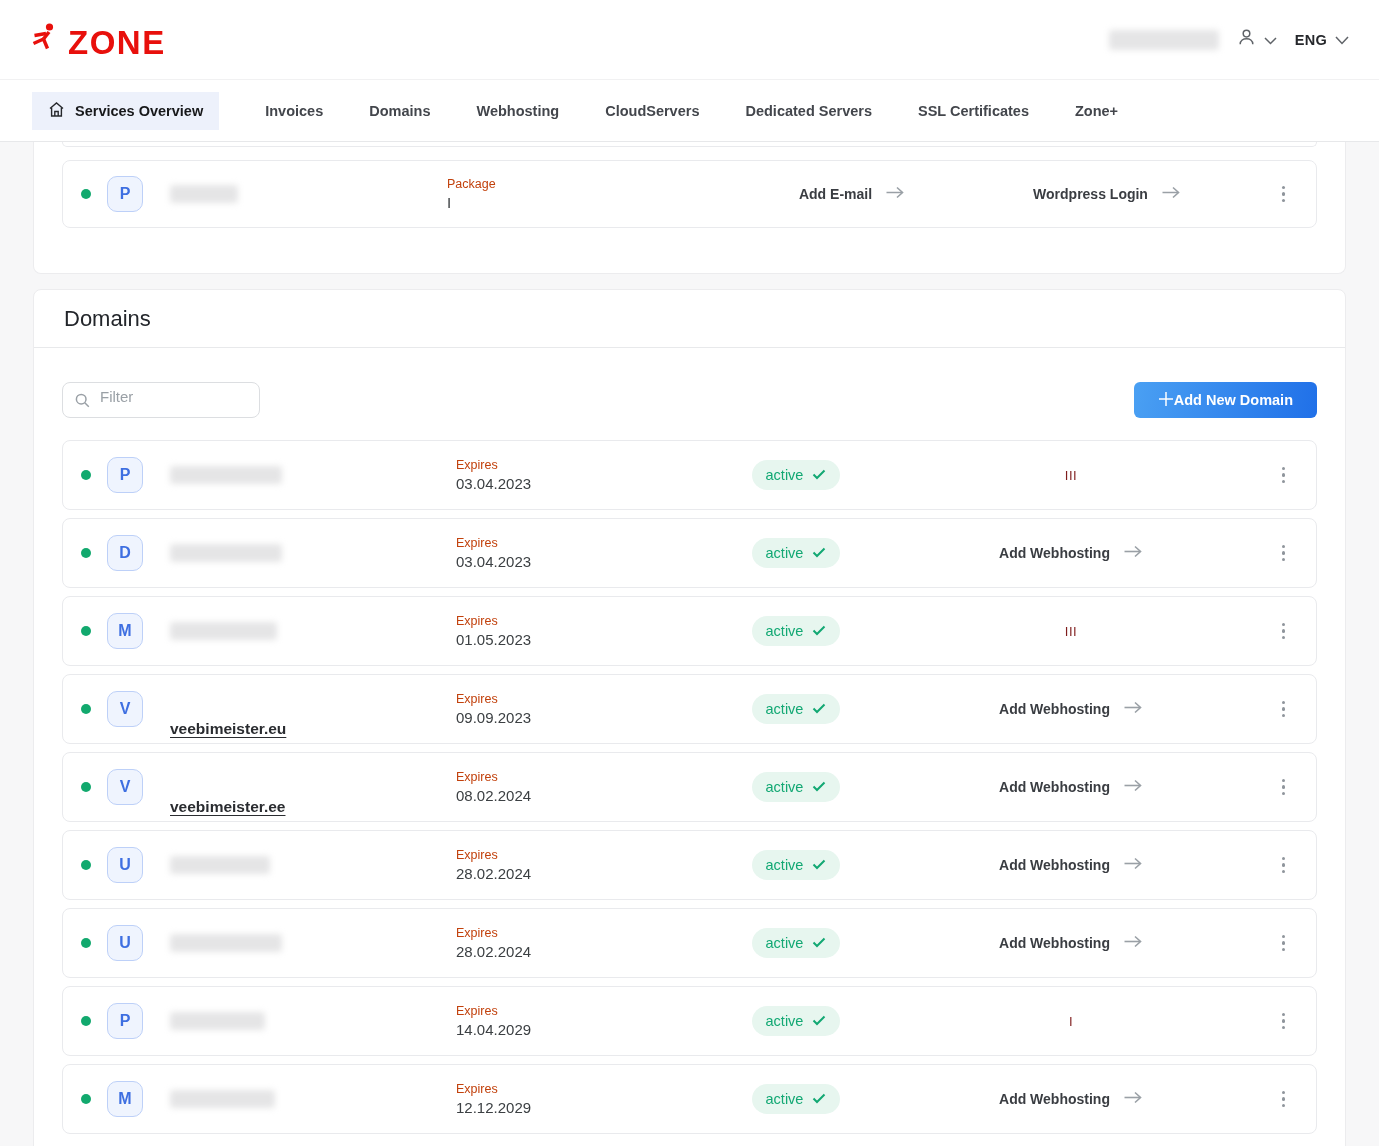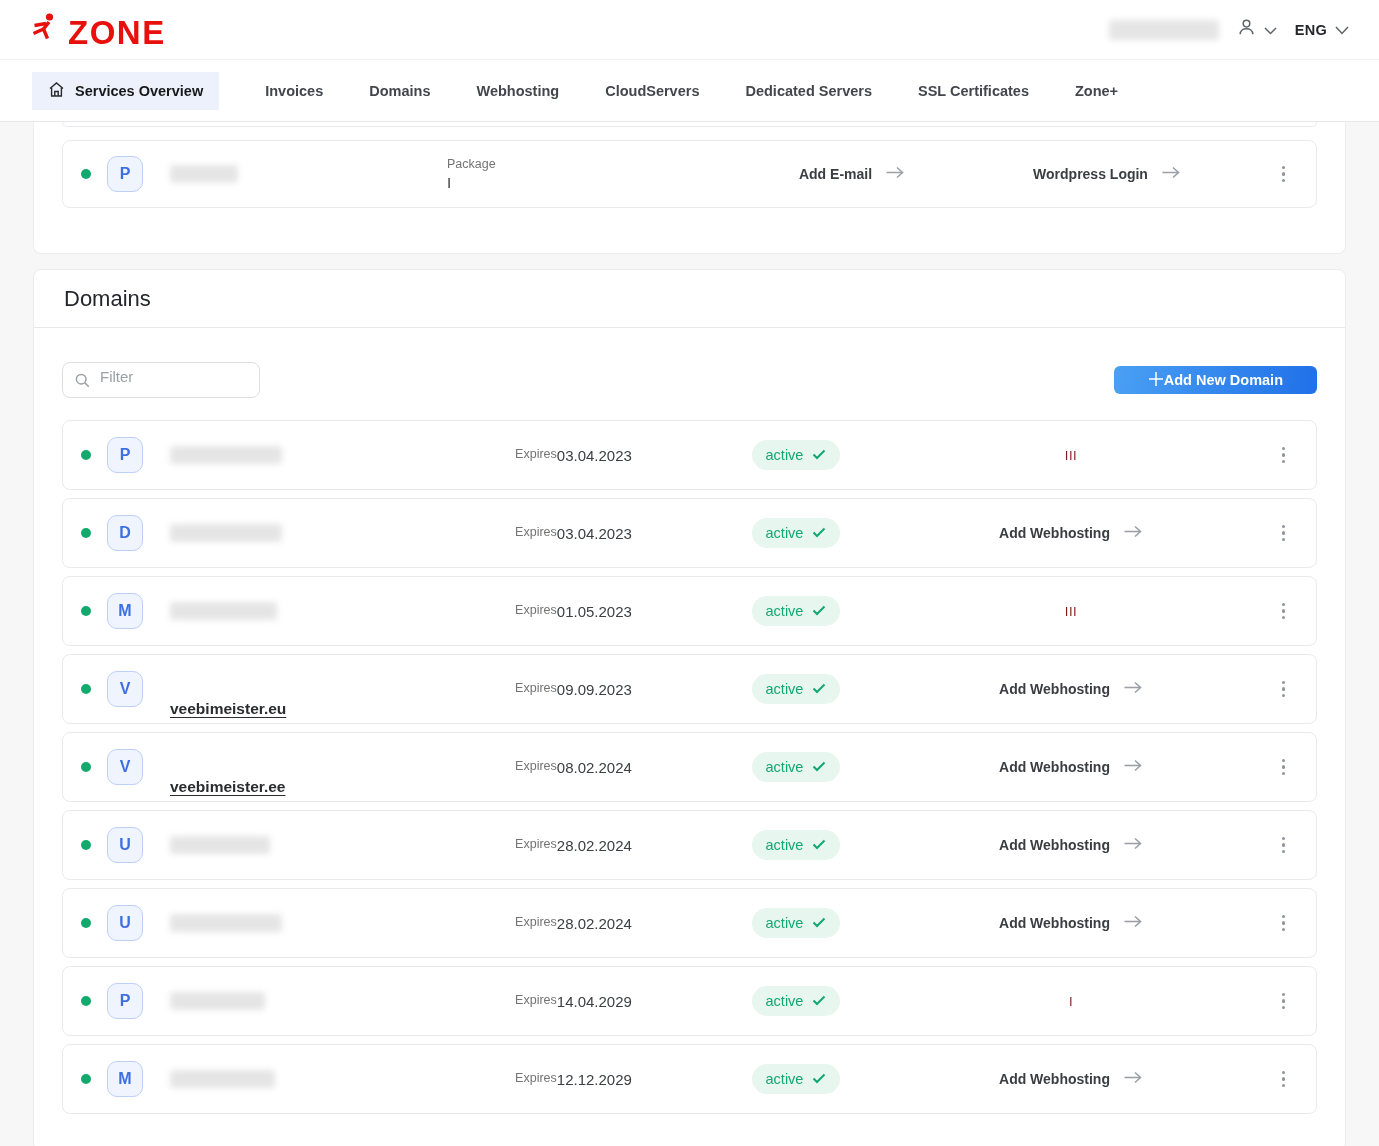--- a/index.html
+++ b/index.html
@@ -1,20 +1,20 @@
 <!DOCTYPE html>
 <html><head>
 <meta charset="utf-8">
 <style>
   * { margin:0; padding:0; box-sizing:border-box; }
   html,body { width:1379px; height:1146px; overflow:hidden; }
   body { background:#f7f7f8; font-family:"Liberation Sans", sans-serif; color:#3c4043; }
 
   
-  .header { height:60px; background:#fff; border-bottom:1px solid #f1f1f2; display:flex; align-items:center; justify-content:space-between; padding:0 30px; }
+  .header { height:80px; background:#fff; border-bottom:1px solid #f1f1f2; display:flex; align-items:center; justify-content:space-between; padding:0 30px; }
   .logo { display:flex; align-items:flex-end; gap:8px; }
   .logo-word { color:#e8100c; font-size:33px; font-weight:bold; letter-spacing:1.5px; text-transform:uppercase; line-height:0.85; }
   .hdr-right { display:flex; align-items:center; gap:18px; }
   .blob { display:inline-block; height:18px; border-radius:3px; background:#e5e5e6; filter:blur(3px); }
   .hdr-blob { width:110px; height:20px; }
   .icon-btn { display:flex; align-items:center; gap:8px; cursor:pointer; }
   .lang { font-size:14.5px; font-weight:bold; color:#26282c; letter-spacing:0.3px; }
 
   
   .nav { height:62px; background:#fff; border-bottom:1px solid #e7e8ea; display:flex; align-items:center; padding:0 32px; }
@@ -28,43 +28,43 @@
   .card { background:#fff; border:1px solid #ececee; border-radius:8px; }
   .card-top { border-top:none; border-radius:0 0 8px 8px; height:132px; overflow:hidden; }
   .cut-row { height:5px; margin:0 28px; border:1px solid #e9eaed; border-top:none; border-radius:0 0 8px 8px; }
 
   .svc-row { margin:13px 28px 0; height:68px; border:1px solid #e9eaed; border-radius:8px;
              display:grid; grid-template-columns:44px 50px 290px 250px 310px 200px 1fr; align-items:center; }
   .dot { width:10px; height:10px; border-radius:50%; background:#12a96e; margin-left:18px; }
   .avatar { width:36px; height:36px; border-radius:10px; background:#eff4fe; border:1px solid #bdd0f8;
             color:#3e6fe1; font-size:16px; font-weight:bold; display:flex; align-items:center; justify-content:center; }
   .name-col { padding-left:13px; display:flex; align-items:center; }
-  .mini-label { font-size:12.5px; color:#737373; margin-bottom:3px; }
+  .mini-label { font-size:12.5px; color:#c2410c; margin-bottom:3px; }
   .mini-value { font-size:15px; color:#3c4043; }
   .row-action { display:flex; align-items:center; justify-content:center; gap:13px; font-size:14px; font-weight:bold; color:#3a3d42; cursor:pointer; white-space:nowrap; }
   .kebab-col { justify-self:end; padding-right:26px; }
   .kebab { display:flex; flex-direction:column; gap:3px; padding:4px 5px; cursor:pointer; }
   .kebab i { width:3.5px; height:3.5px; border-radius:50%; background:#8f959c; }
 
   
   .card-domains { margin-top:15px; border-radius:8px; }
   .card-title { font-size:22px; font-weight:500; color:#23262b; padding:16px 30px 15px; }
   .card-divider { border-bottom:1px solid #e8e9eb; }
   .card-body { padding:34px 28px 28px; }
   .toolbar { display:flex; align-items:center; justify-content:space-between; margin-bottom:22px; }
   .filter-wrap { position:relative; }
   .filter-input { width:198px; height:36px; border:1px solid #dcdee1; border-radius:8px; padding:0 12px 7px 37px; font-size:15px; color:#202124; font-family:"Liberation Sans", sans-serif; outline:none; }
   .filter-input::placeholder { color:#9aa0a6; }
   .filter-wrap svg { position:absolute; left:12px; top:10px; }
-  .btn-primary { height:28px; border:none; border-radius:6px; padding:0 34px; display:flex; align-items:center; 
+  .btn-primary { height:36px; border:none; border-radius:6px; padding:0 24px; display:flex; align-items:center; 
                  background:linear-gradient(100deg,#4aa0f3 0%, #2070e8 100%); color:#fff; font-size:14.5px; font-weight:bold; cursor:pointer; font-family:"Liberation Sans", sans-serif; }
 
   .drow { height:70px; border:1px solid #e9eaed; border-radius:8px; margin-bottom:8px;
           display:grid; grid-template-columns:44px 50px 299px 235px 210px 340px 1fr; align-items:center; }
-  .expires-col { display:flex; flex-direction:row; justify-content:center; }
+  .expires-col { display:flex; flex-direction:column; justify-content:center; }
   .badge-col { display:flex; justify-content:center; }
   .badge { display:inline-flex; align-items:center; gap:9px; background:#e7f6ef; color:#12a873; font-size:14.5px; padding:7px 14px; border-radius:16px; }
   .action-col { display:flex; justify-content:center; }
   .masked-action { color:#7f1d1d; font-size:13px; letter-spacing:0.5px; }
   .domain-link { color:#2a2c30; font-size:15.5px; font-weight:bold; text-decoration:underline; text-underline-offset:3px; cursor:pointer;margin-top:39px; }
 </style>
 </head>
 <body>
 
 <div class="header">

